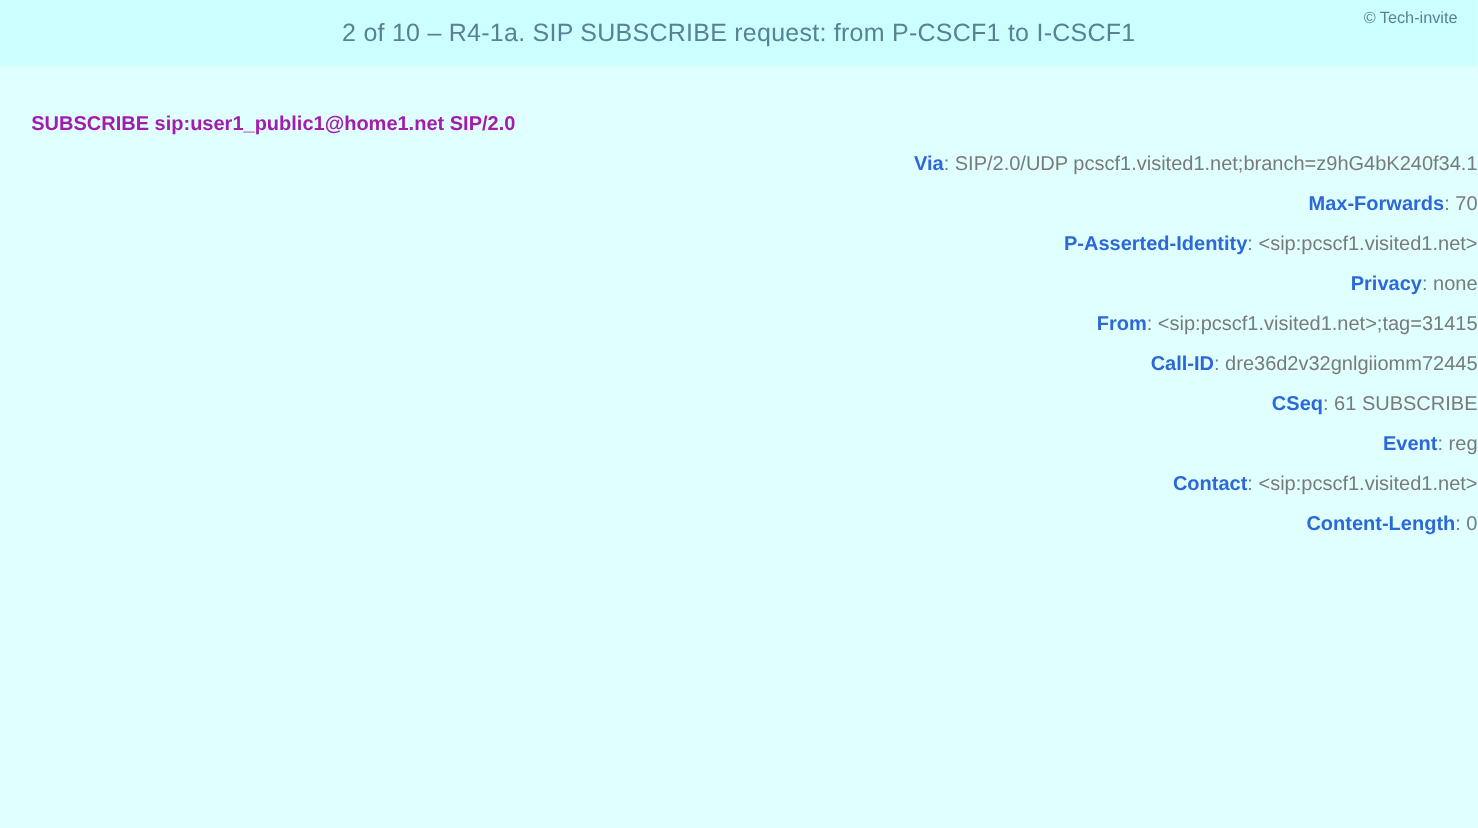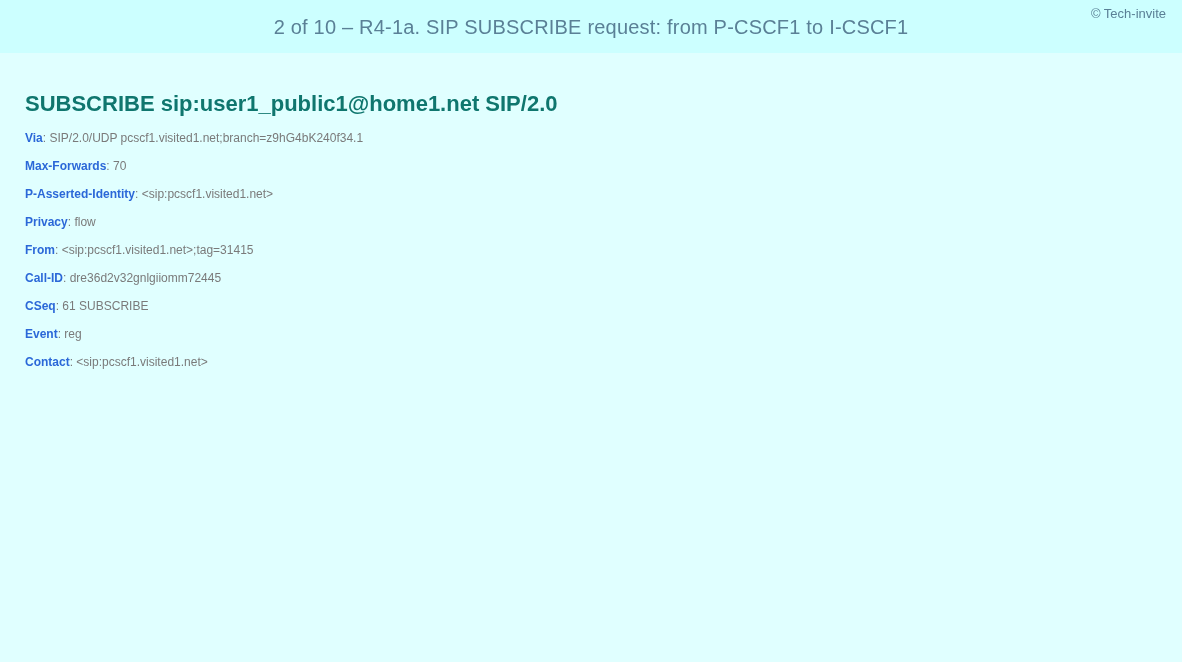--- a/index.html
+++ b/index.html
@@ -38,49 +38,51 @@
       position: absolute;
       top: 6px;
       right: 16px;
       color: #5a8096;
       font-size: 13px;
     }
     .content {
       padding: 38px 0 0 25px;
     }
     .request-line {
-      color: #0f766e;
-      font-size: 22px;
+      color: #a21caf;
+      font-size: 16px;
       font-weight: bold;
       margin-bottom: 14px;
     }
     .header-row {
       margin-bottom: 14px;
-      font-size: 12px;
+      font-size: 16px;
       color: #7a7a7a;
+      text-align: right;
     }
     .header-name {
       color: #2b68d8;
       font-weight: bold;
     }
   </style>
 </head>
 <body>
 
 <div class="header-band">
   <div class="subtitle">2 of 10 – R4-1a. SIP SUBSCRIBE request: from P-CSCF1 to I-CSCF1</div>
   <div class="copyright">© Tech-invite</div>
 </div>
 
 <div class="content">
   <div class="request-line">SUBSCRIBE sip:user1_public1@home1.net SIP/2.0</div>
   <div id="headers-container">
       <div class="header-row"><span class="header-name">Via</span><span>: </span><span>SIP/2.0/UDP pcscf1.visited1.net;branch=z9hG4bK240f34.1</span></div>
       <div class="header-row"><span class="header-name">Max-Forwards</span><span>: </span><span>70</span></div>
       <div class="header-row"><span class="header-name">P-Asserted-Identity</span><span>: </span><span>&lt;sip:pcscf1.visited1.net&gt;</span></div>
-      <div class="header-row"><span class="header-name">Privacy</span><span>: </span><span>flow</span></div>
+      <div class="header-row"><span class="header-name">Privacy</span><span>: </span><span>none</span></div>
       <div class="header-row"><span class="header-name">From</span><span>: </span><span>&lt;sip:pcscf1.visited1.net&gt;;tag=31415</span></div>
       <div class="header-row"><span class="header-name">Call-ID</span><span>: </span><span>dre36d2v32gnlgiiomm72445</span></div>
       <div class="header-row"><span class="header-name">CSeq</span><span>: </span><span>61 SUBSCRIBE</span></div>
       <div class="header-row"><span class="header-name">Event</span><span>: </span><span>reg</span></div>
       <div class="header-row"><span class="header-name">Contact</span><span>: </span><span>&lt;sip:pcscf1.visited1.net&gt;</span></div>
+      <div class="header-row"><span class="header-name">Content-Length</span><span>: </span><span>0</span></div>
     </div>
 </div>
 
 </body></html>

